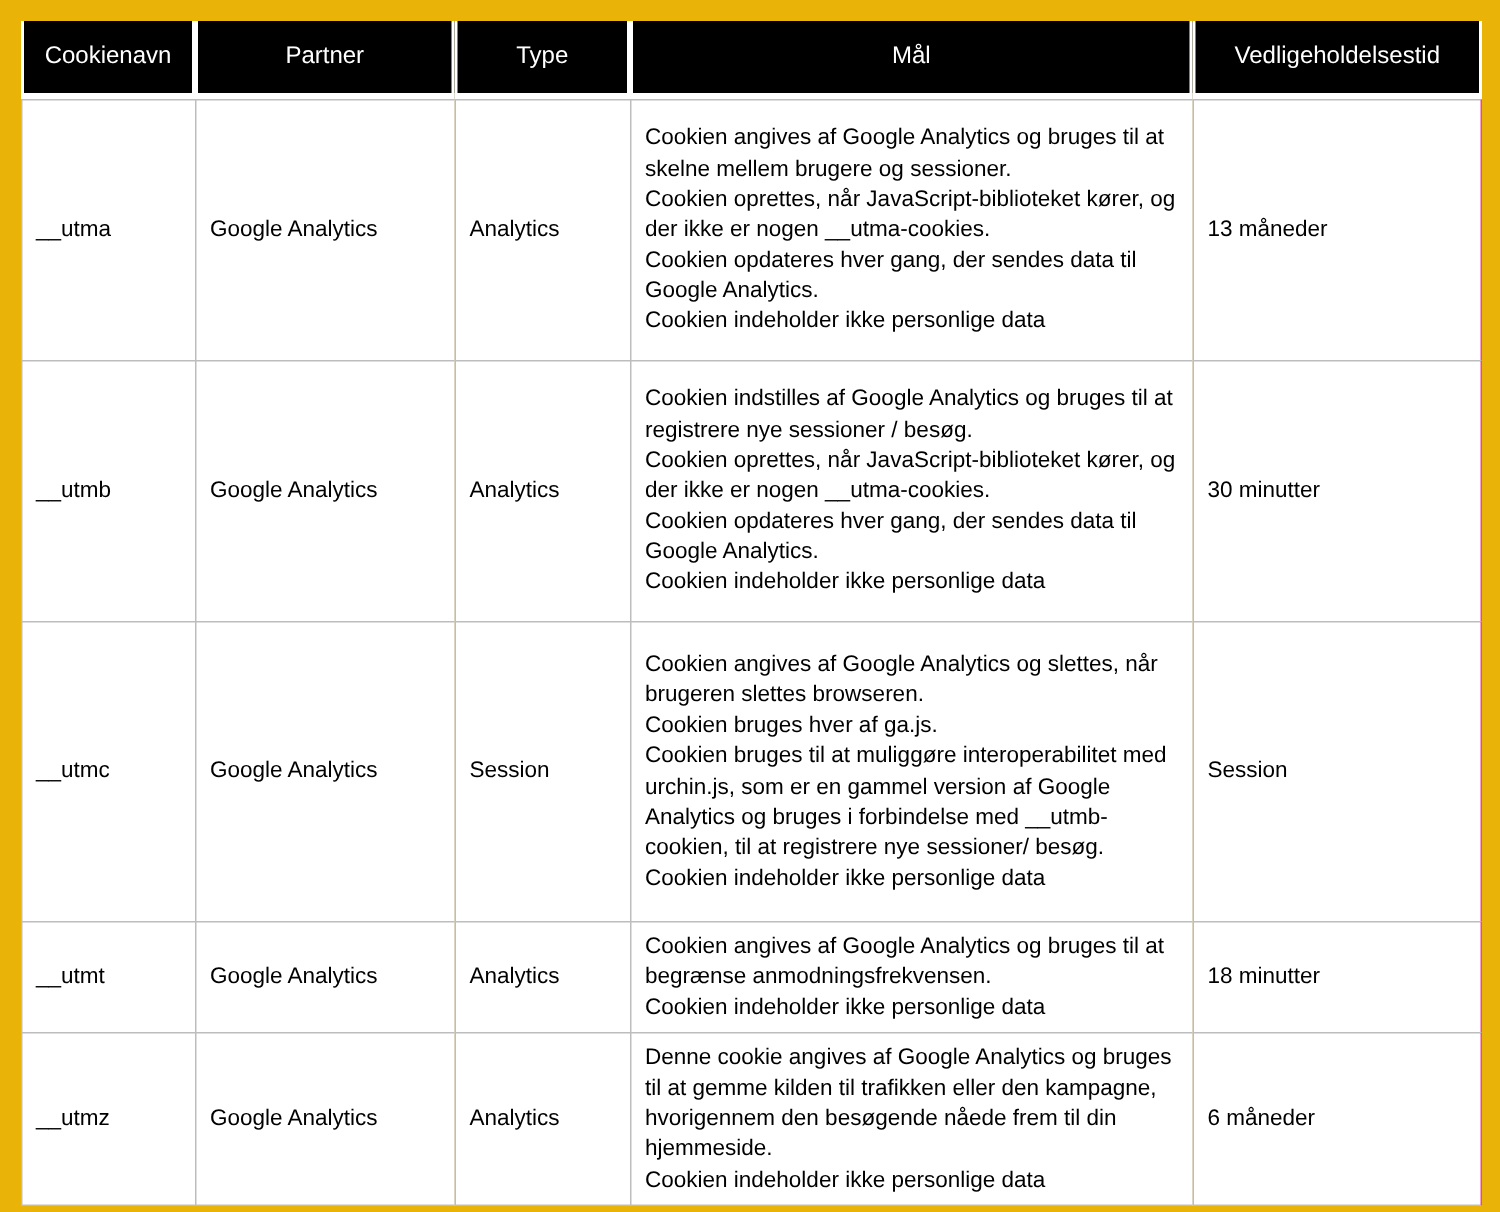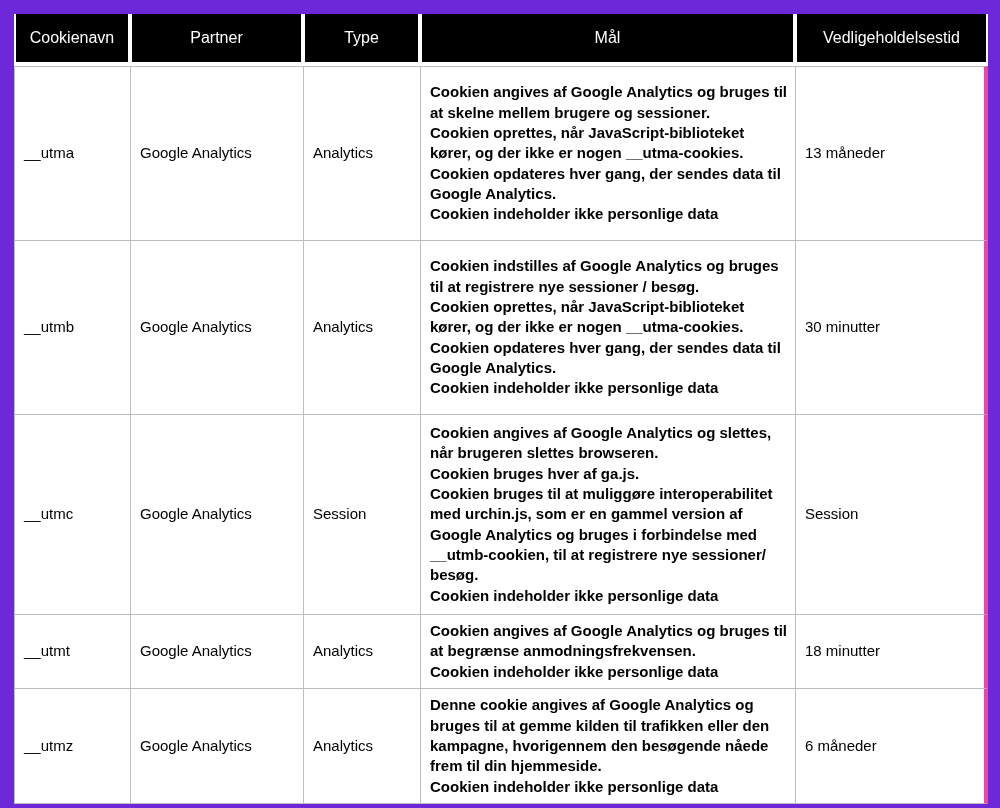--- a/index.html
+++ b/index.html
@@ -7,21 +7,21 @@
     padding: 0;
     background: #ffffff;
     font-family: "Liberation Sans", "DejaVu Sans", sans-serif;
     color: #000000;
   }
   .page {
     width: 1000px;
     height: 808px;
     box-sizing: border-box;
     padding: 14px 12px 0 14px;
-    background: #6d28d9;
+    background: #eab308;
   }
   table.cookie-table {
     border-collapse: separate;
     border-spacing: 0;
     table-layout: fixed;
     width: 974px;
   }
   table.cookie-table th {
     background: #000000;
     color: #ffffff;
@@ -40,23 +40,23 @@
     background: #ffffff;
     border-left: 1px solid #bdbdbd;
     border-top: 1px solid #bdbdbd;
     vertical-align: middle;
     font-size: 15px;
     line-height: 1.36;
     padding: 6px 6px 6px 9px;
     overflow: hidden;
     word-wrap: break-word;
   }
-  table.cookie-table td:last-child { border-right: 4px solid #ec4899; margin-left: 44px; }
+  table.cookie-table td:last-child { border-right: 1px solid #ec4899; margin-left: 44px; }
   table.cookie-table tr:last-child td { border-bottom: 1px solid #bdbdbd; }
-  .maal-line { line-height: 1.36; font-weight: bold; }
+  .maal-line { line-height: 1.36; }
 </style>
 </head>
 <body>
 
 <div class="page">
   <table class="cookie-table">
     <colgroup>
       <col style="width:116px">
       <col style="width:173px">
       <col style="width:117px">

